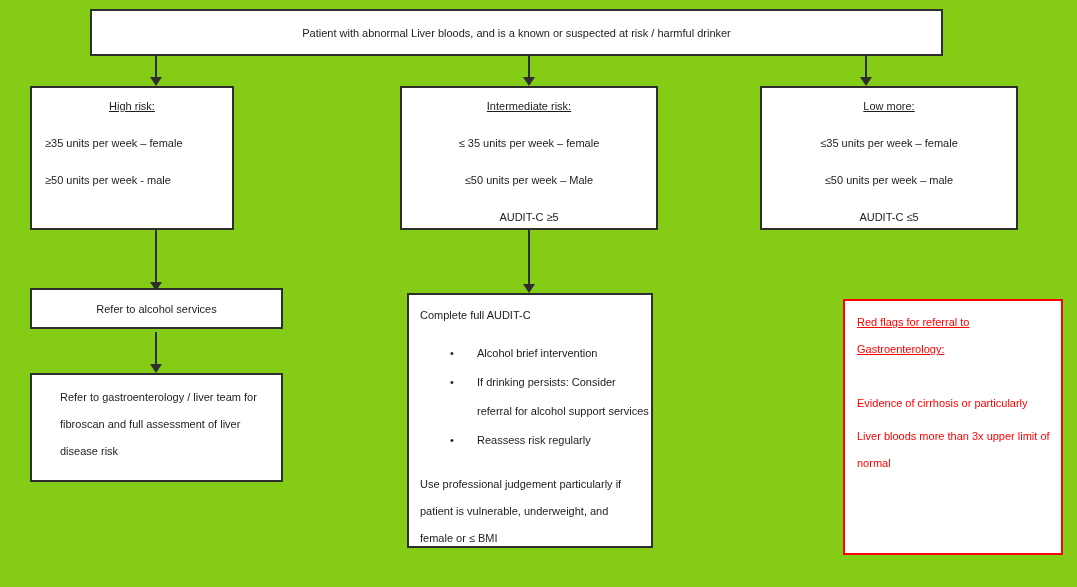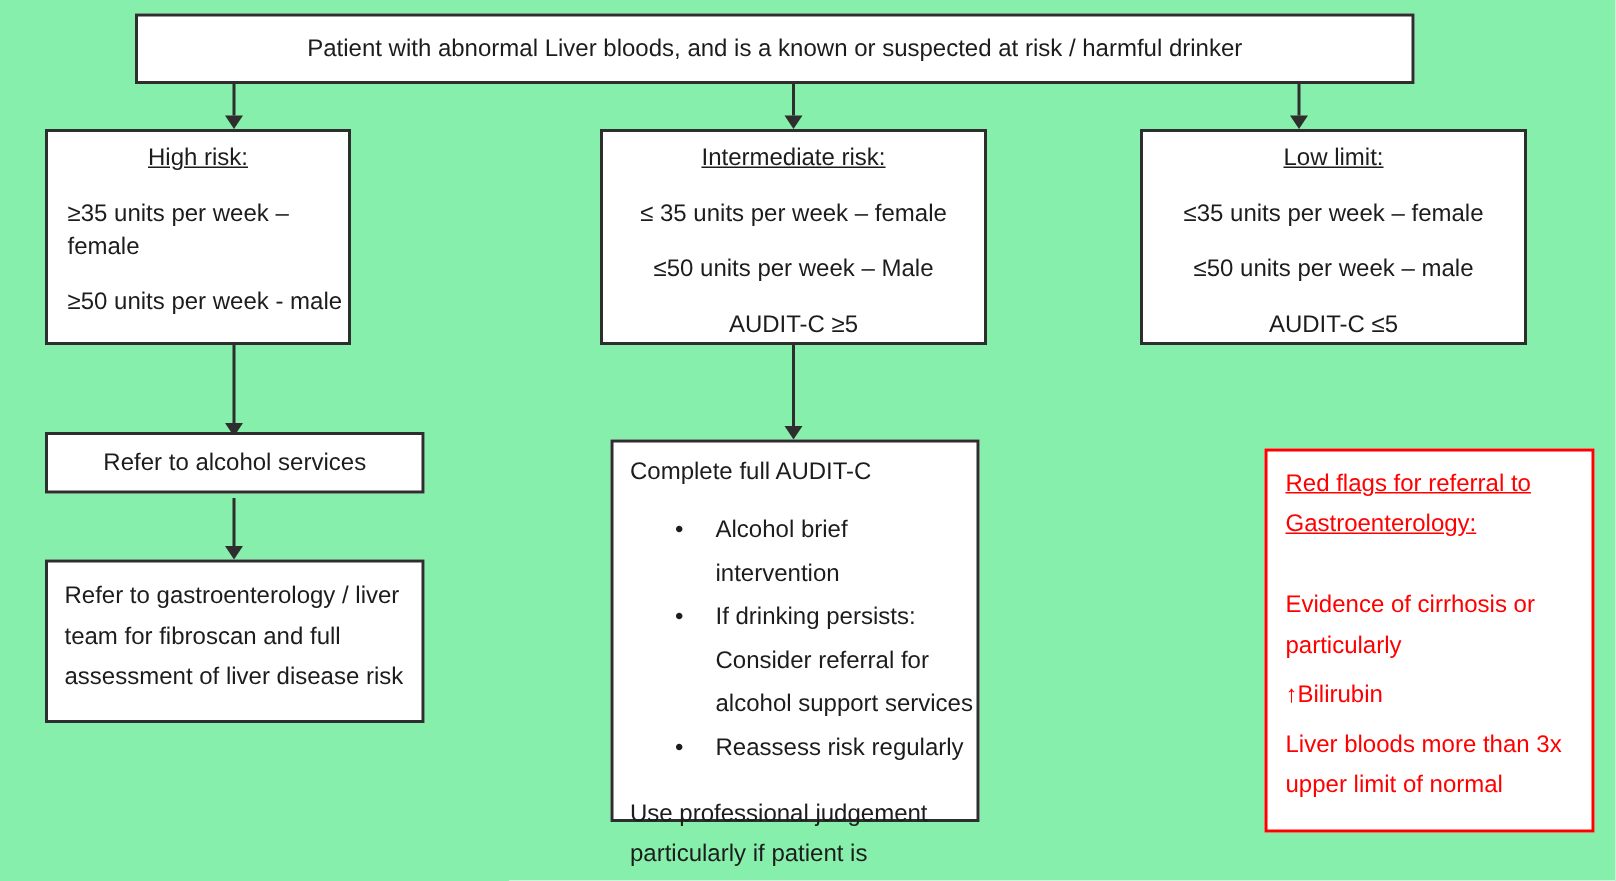--- a/index.html
+++ b/index.html
@@ -4,24 +4,24 @@
 <style>
   html, body {
     margin: 0;
     padding: 0;
     background: #ffffff;
   }
   .canvas {
     position: relative;
     width: 1077px;
     height: 587px;
-    background: #86efac;
+    background: #84cc16;
     font-family: "Liberation Sans", sans-serif;
     color: #1c1c1c;
-    font-size: 16px;
+    font-size: 11px;
     overflow: hidden;
   }
   .box {
     position: absolute;
     box-sizing: border-box;
     border: 2px solid #2e2e2e;
     background: #ffffff;
   }
   .center-text {
     display: flex;
@@ -29,21 +29,21 @@
     justify-content: center;
     text-align: center;
   }
   
   #top-box     { left: 90px;  top: 9px;   width: 853px; height: 47px; }
   #high-box    { left: 30px;  top: 86px;  width: 204px; height: 144px; }
   #mid-box     { left: 400px; top: 86px;  width: 258px; height: 144px; }
   #low-box     { left: 760px; top: 86px;  width: 258px; height: 144px; }
   #alcohol-box { left: 30px;  top: 288px; width: 253px; height: 41px; }
   #gastro-box  { left: 30px;  top: 373px; width: 253px; height: 109px;
-                 padding: 9px 12px 0 11px; line-height: 27px; }
+                 padding: 9px 12px 0 28px; line-height: 27px; }
   #audit-box   { left: 407px; top: 293px; width: 246px; height: 255px;
                  padding: 10px 0 0 11px; }
   #red-box     { left: 843px; top: 299px; width: 220px; height: 256px;
                  border-color: #ff0000; color: #ff0000;
                  padding: 8px 10px 0 12px; line-height: 27px; }
   
   .risk {
     display: flex;
     flex-direction: column;
     align-items: center;
@@ -129,21 +129,21 @@
   </div>
 
   <div class="box risk" id="mid-box">
     <div class="risk-title">Intermediate risk:</div>
     <div class="risk-line">≤ 35 units per week – female</div>
     <div class="risk-line">≤50 units per week – Male</div>
     <div class="risk-line">AUDIT-C ≥5</div>
   </div>
 
   <div class="box risk" id="low-box">
-    <div class="risk-title">Low limit:</div>
+    <div class="risk-title">Low more:</div>
     <div class="risk-line">≤35 units per week – female</div>
     <div class="risk-line">≤50 units per week – male</div>
     <div class="risk-line">AUDIT-C ≤5</div>
   </div>
 
   <div class="arrow" id="a4"></div>
 
   <div class="box center-text" id="alcohol-box">
     <span>Refer to alcohol services</span>
   </div>
@@ -171,17 +171,16 @@
         <span class="bullet-marker">•</span>
         <span class="bullet-text">Reassess risk regularly</span>
       </div>
     </div>
     <div class="audit-note">Use professional judgement particularly if patient is vulnerable, underweight, and female or ≤ BMI</div>
   </div>
 
   <div class="box" id="red-box">
     <div class="redflags-title">Red flags for referral to Gastroenterology:</div>
     <div class="redflag-item">Evidence of cirrhosis or particularly</div>
-    <div class="redflag-item">↑Bilirubin</div>
     <div class="redflag-item">Liver bloods more than 3x upper limit of normal</div>
   </div>
 
 </div>
 
 </body></html>

